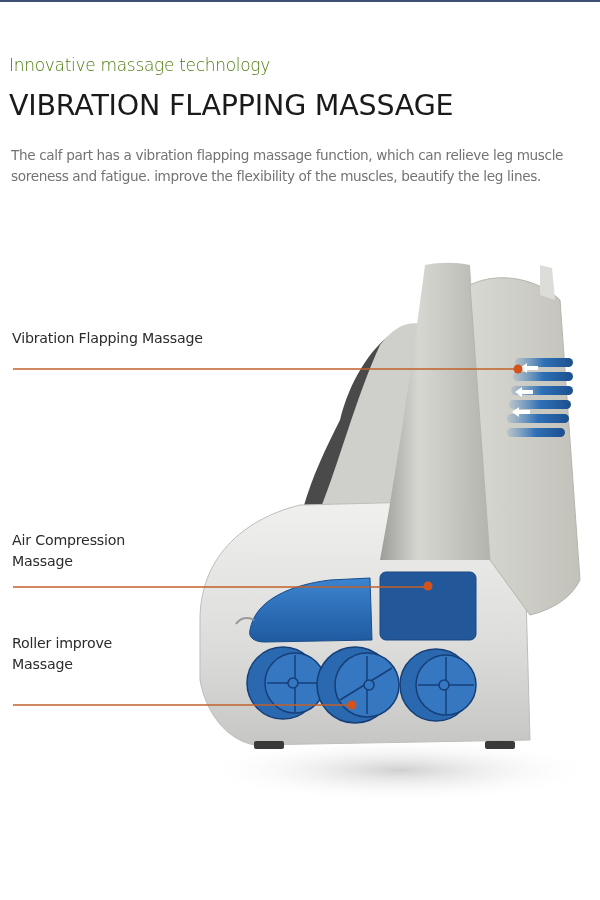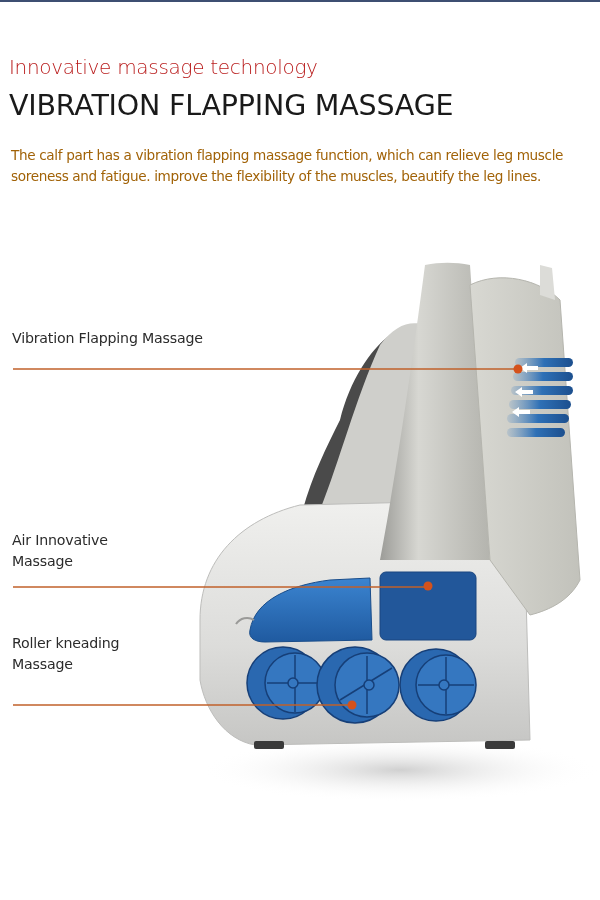--- a/index.html
+++ b/index.html
@@ -1,24 +1,24 @@
 <!DOCTYPE html>
 <html><head>
   <meta charset="utf-8">
   <style>
     html, body { margin: 0; padding: 0; background: #ffffff; }
     body { width: 600px; height: 900px; position: relative; overflow: hidden;
            font-family: "DejaVu Sans", "Liberation Sans", sans-serif; color: #1f1f1f; }
     .top-rule { position: absolute; left: 0; top: 0; width: 600px; height: 2px; background: #3d4f72; }
-    .subtitle { position: absolute; left: 9px; top: 55px; font-size: 20px; font-weight: 300;
-                color: #b91c1c; letter-spacing: -0.3px; font-family: "DejaVu Sans", sans-serif; }
+    .subtitle { position: absolute; left: 9px; top: 55px; font-size: 17px; font-weight: 300;
+                color: #4d7c0f; letter-spacing: -0.3px; font-family: "DejaVu Sans", sans-serif; }
     .title { position: absolute; left: 9px; top: 89px; font-size: 28.5px; font-weight: 400;
              color: #1a1a1a; letter-spacing: -0.2px; font-family: "DejaVu Sans", sans-serif; }
     .desc { position: absolute; left: 11px; top: 145px; width: 585px; font-size: 13.6px; line-height: 21px;
-            color: #a16207; letter-spacing: -0.35px; }
+            color: #737373; letter-spacing: -0.35px; }
     .illustration { position: absolute; left: 0; top: 200px; width: 600px; height: 620px; }
     .callout-label { position: absolute; left: 12px; font-size: 14.2px; line-height: 21px; color: #2b2b2b;
                      letter-spacing: -0.2px; }
     .label-1 { top: 328px; }
     .label-2 { top: 530px; }
     .label-3 { top: 633px; }
   </style>
 </head>
 <body>
 
@@ -122,19 +122,19 @@
     <circle cx="518" cy="369" r="4.5"></circle>
     <circle cx="428" cy="586" r="4.5"></circle>
     <circle cx="352" cy="705" r="4.5"></circle>
   </g>
 </svg>
 
 <div class="callout-label label-1">
   <span>Vibration Flapping Massage</span>
 </div>
 <div class="callout-label label-2">
-  <div>Air Innovative</div>
+  <div>Air Compression</div>
   <div>Massage</div>
 </div>
 <div class="callout-label label-3">
-  <div>Roller kneading</div>
+  <div>Roller improve</div>
   <div>Massage</div>
 </div>
 
 </body></html>

